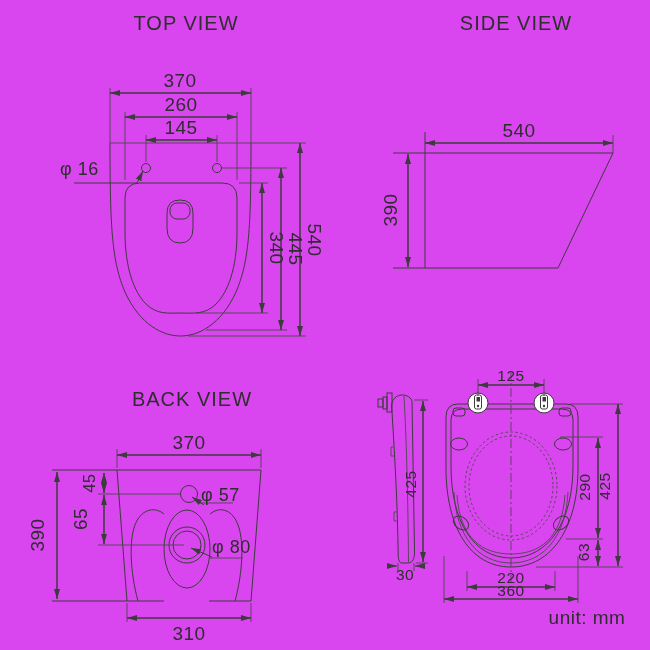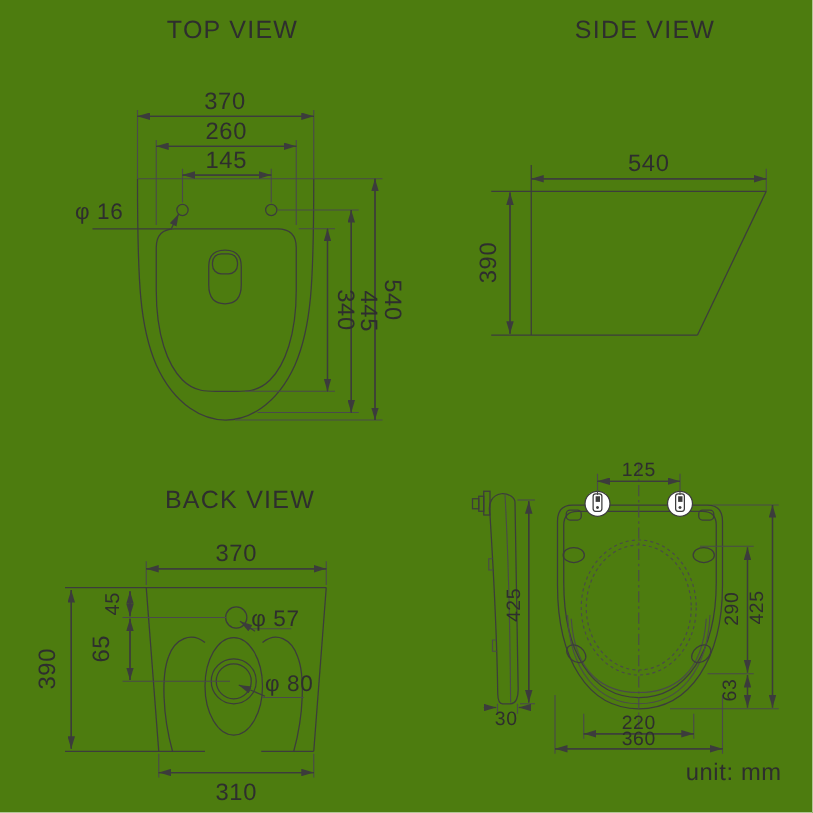--- a/index.html
+++ b/index.html
@@ -1,16 +1,16 @@
 <!DOCTYPE html>
 <html><head>
 <meta charset="utf-8">
 <style>
   html,body{margin:0;padding:0;background:#fff;}
-  #canvas{position:relative;width:650px;height:650px;background:#4d7c0f;overflow:hidden;
+  #canvas{position:relative;width:650px;height:650px;background:#d946ef;overflow:hidden;
           font-family:"Liberation Sans", sans-serif;}
   svg{display:block;}
   .ln{stroke:#3c3c3c;stroke-width:1;fill:none;}
   .thin{stroke:#4a4a4a;stroke-width:0.9;fill:none;}
   .dash{stroke:#4a4a4a;stroke-width:0.9;fill:none;stroke-dasharray:2.5 2.5;}
   .cline{stroke:#4a4a4a;stroke-width:0.9;fill:none;stroke-dasharray:9 3 2 3;}
   text{fill:#2e2e2e;letter-spacing:0.5px;}
   .title{font-size:20px;letter-spacing:1px;}
   .dim{font-size:19px;}
   .dims{font-size:15.5px;}

